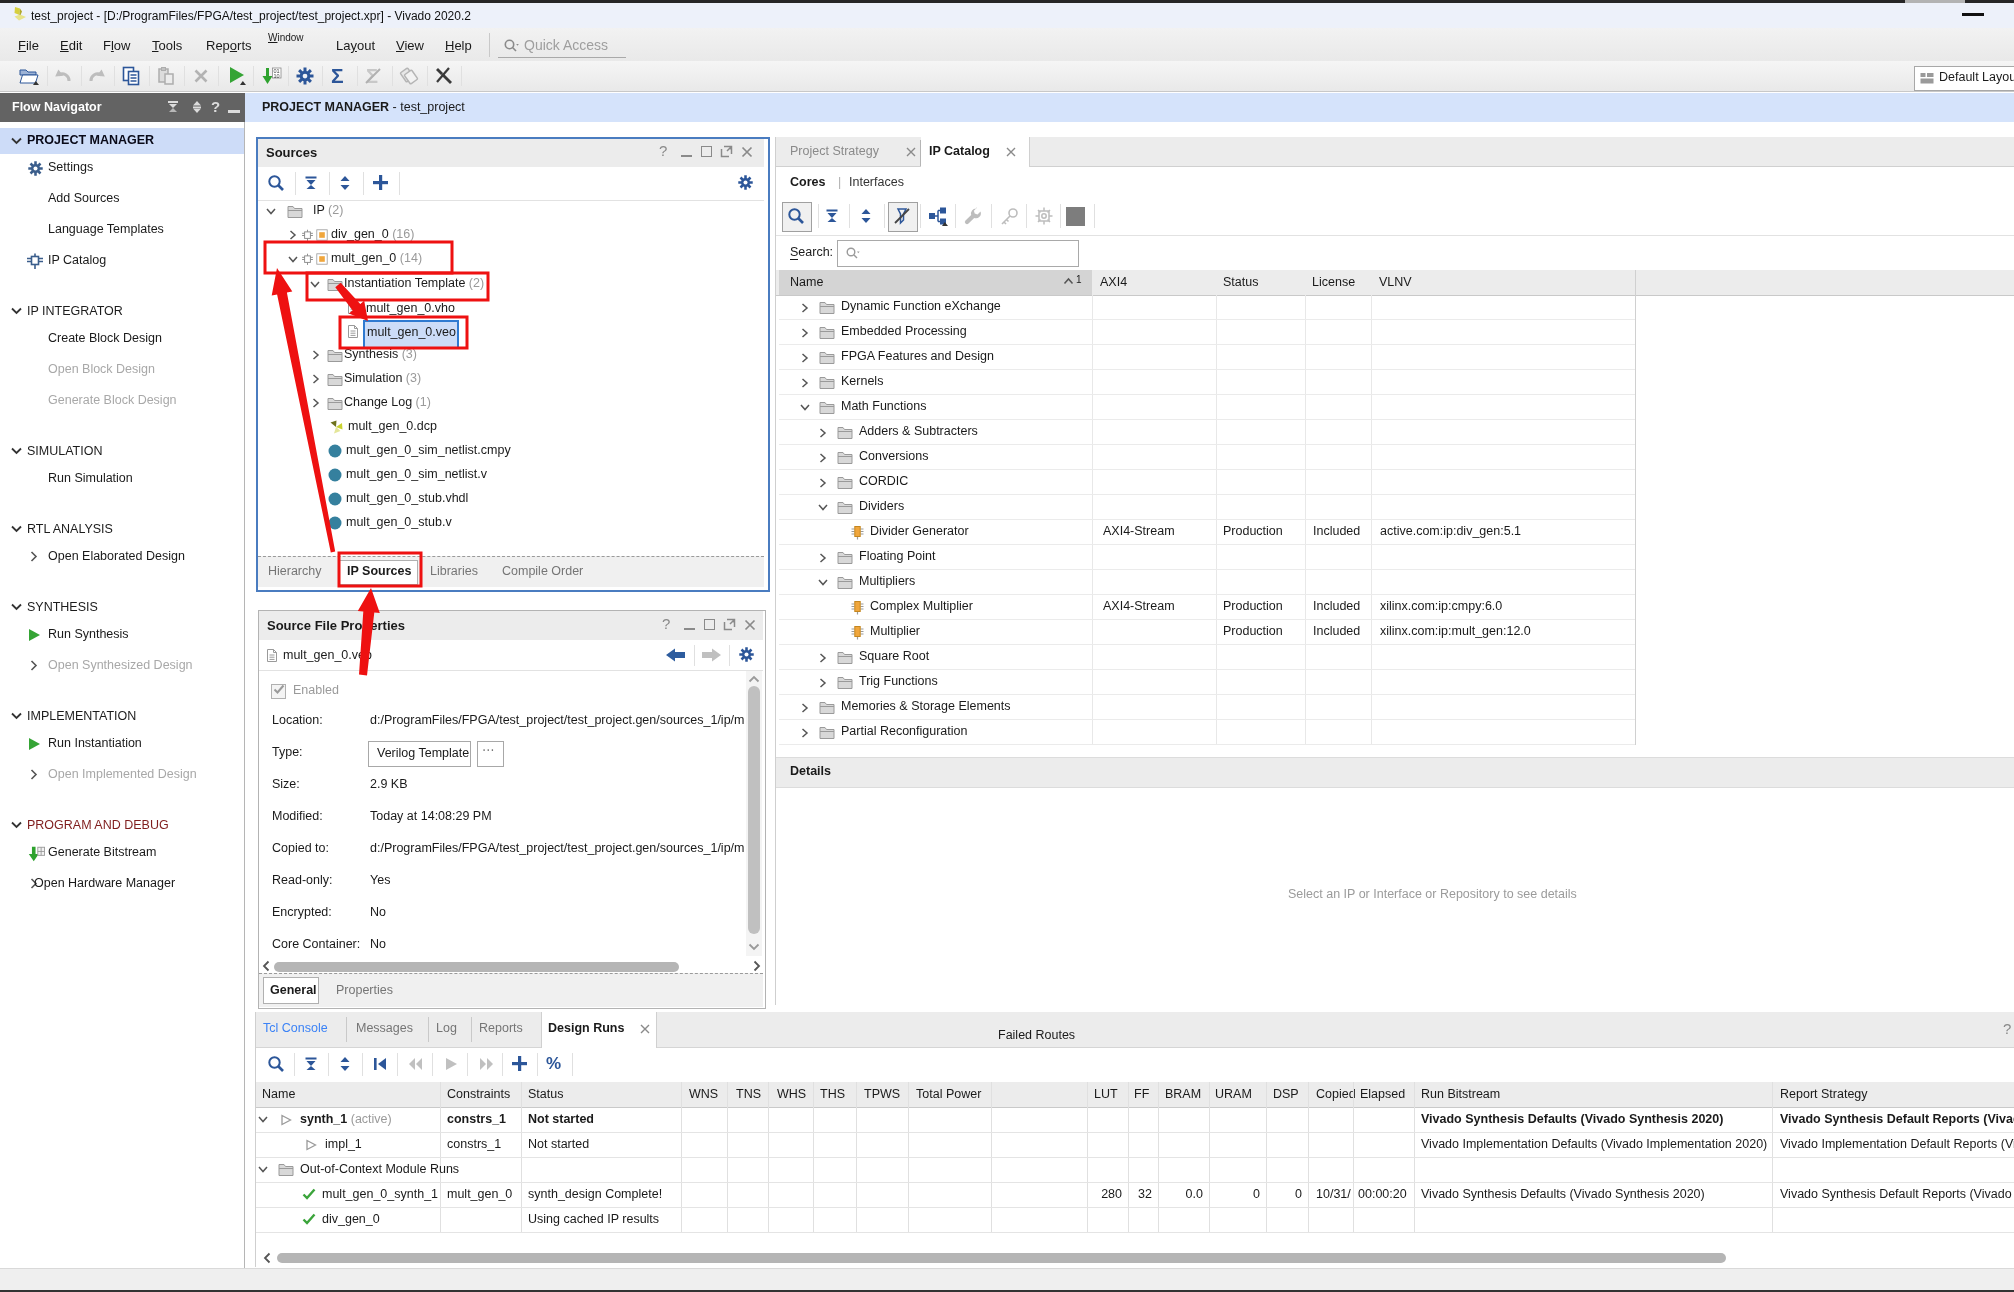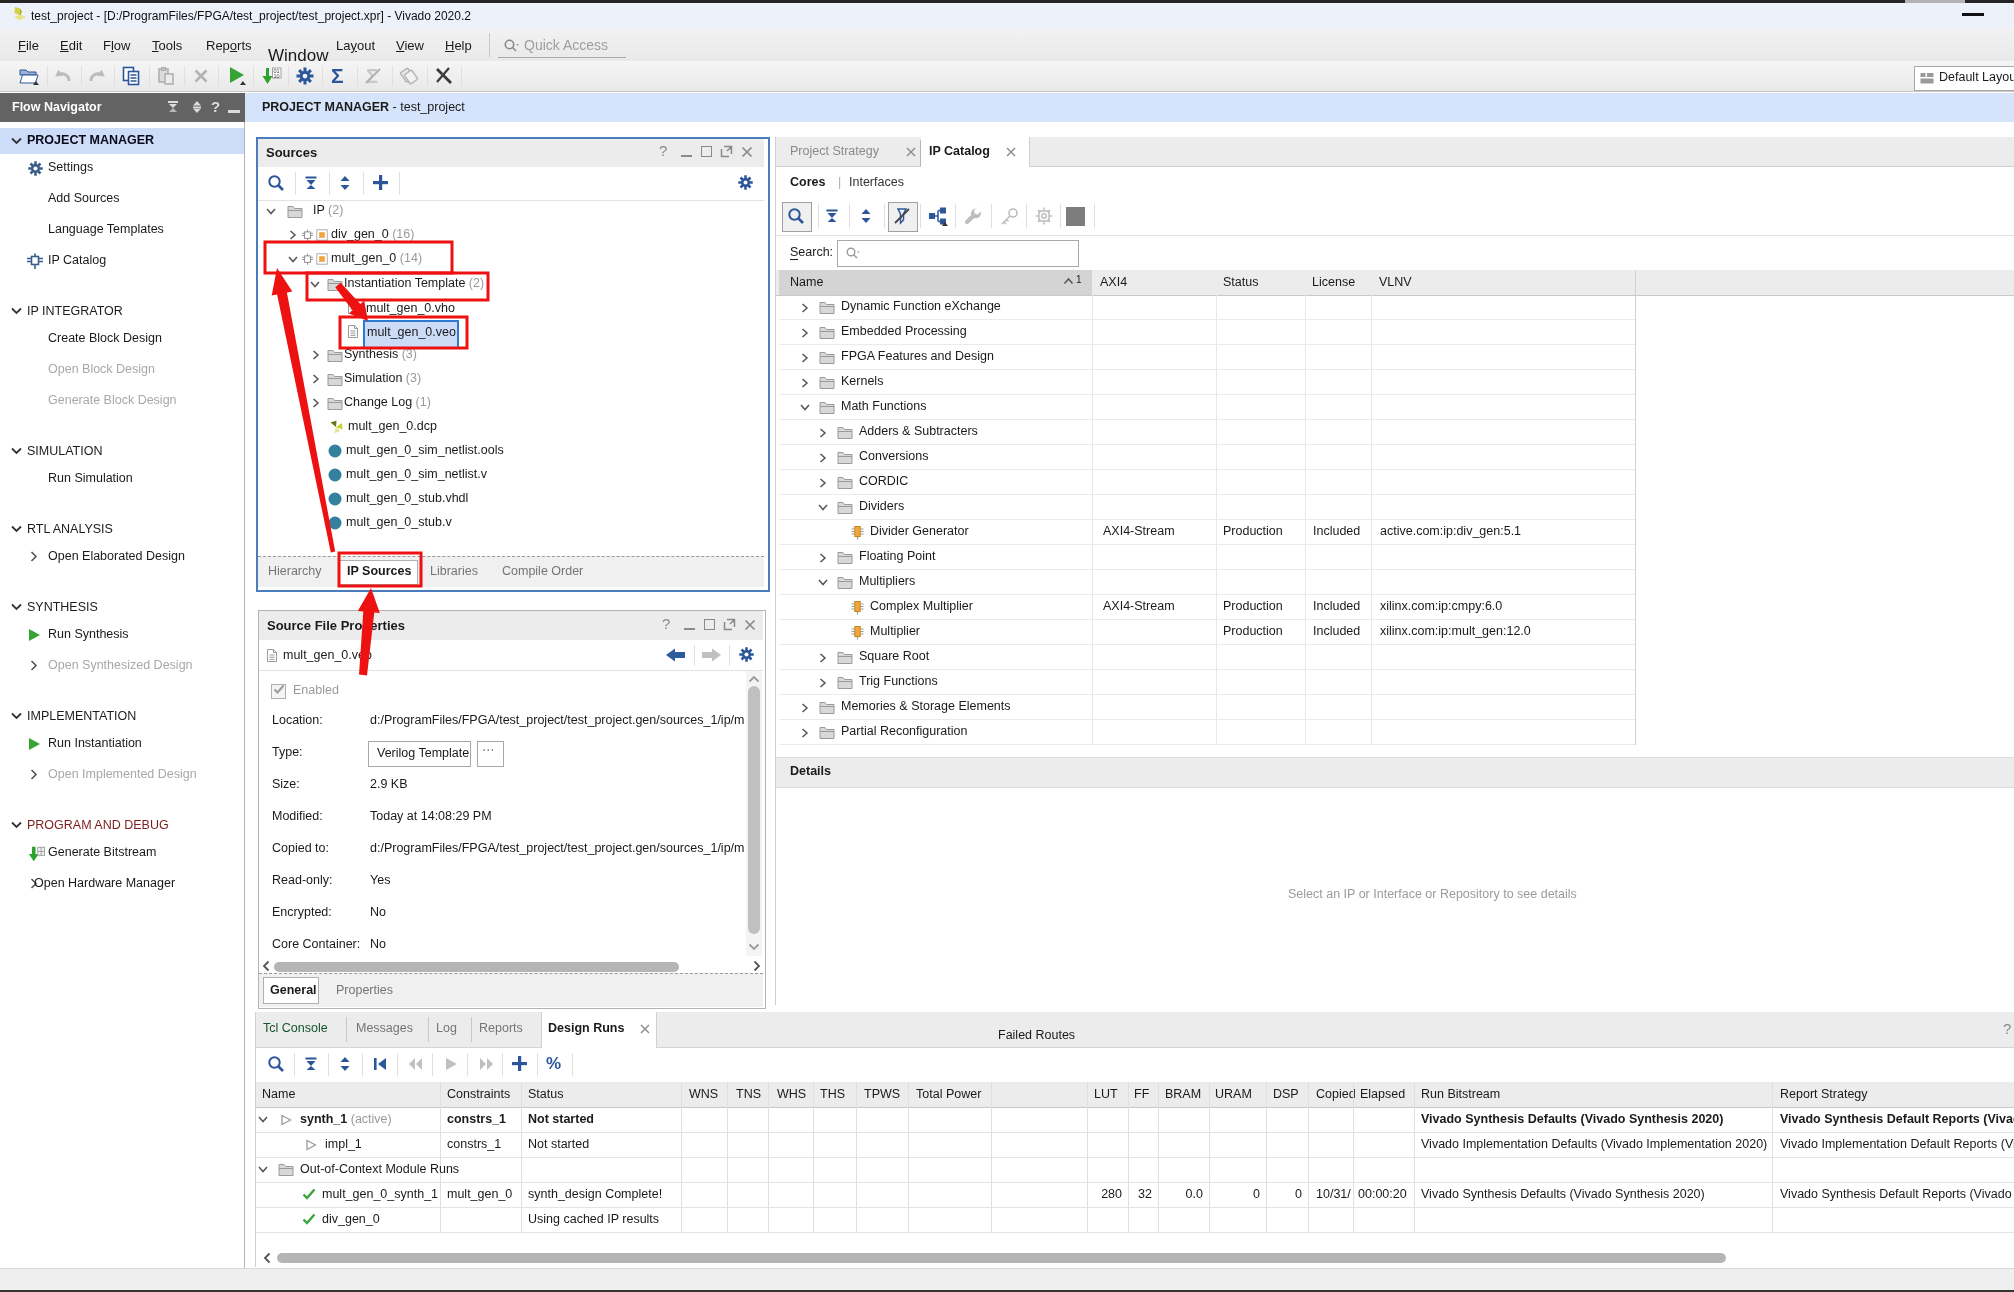--- a/index.html
+++ b/index.html
@@ -23,21 +23,21 @@
 </svg>
 <div class="r" style="left:31px;top:9px;font-size:12px;color:#101010">test_project - [D:/ProgramFiles/FPGA/test_project/test_project.xpr] - Vivado 2020.2</div>
 <div class="a" style="left:1962px;top:13px;width:22px;height:3px;background:#111"></div>
 
 <div class="a" style="left:0;top:28px;width:2014px;height:33px;background:linear-gradient(#f2f2f2,#e9e9e9)"></div>
 <div class="r" style="top:38px;left:18px;font-size:13px"><span class="u">F</span>ile</div>
 <div class="r" style="top:38px;left:60px;font-size:13px"><span class="u">E</span>dit</div>
 <div class="r" style="top:38px;left:103px;font-size:13px">F<span class="u">l</span>ow</div>
 <div class="r" style="top:38px;left:152px;font-size:13px"><span class="u">T</span>ools</div>
 <div class="r" style="top:38px;left:206px;font-size:13px">Rep<span class="u">o</span>rts</div>
-<div class="r" style="top:48px;left:268px;font-size:17px"><span class="u">W</span>indow</div>
+<div class="r" style="top:30px;left:268px;font-size:10px"><span class="u">W</span>indow</div>
 <div class="r" style="top:38px;left:336px;font-size:13px">La<span class="u">y</span>out</div>
 <div class="r" style="top:38px;left:396px;font-size:13px"><span class="u">V</span>iew</div>
 <div class="r" style="top:38px;left:445px;font-size:13px"><span class="u">H</span>elp</div>
 <div class="vsep" style="left:489px;top:33px;height:24px;background:#c9c9c9"></div>
 <div class="a" style="left:498px;top:34px;width:128px;height:23px;border-bottom:1px solid #a9a9a9"></div>
 <svg width="16" height="16" style="left:503px;top:38px" viewBox="0 0 16 16" fill="none" stroke="#8a8a8a" stroke-width="1.6">
  <circle cx="6.5" cy="6.5" r="4.2"></circle>
     <path d="M9.8 9.8 L13 13"></path>
     <path d="M13.2 6 l2.6 0 -1.3 1.8 z" fill="#8a8a8a" stroke="none"></path>
 </svg>
@@ -350,21 +350,21 @@
 <div class="r" style="left:344px;top:395px">Change Log <span class="g">(1)</span></div>
 <svg width="16" height="16" style="left:328px;top:419px" viewBox="0 0 16 16">
  <path d="M8 8 L2.5 3.5 L8.5 1.5 Z" fill="#6e721c"></path>
  <path d="M8 8 L14 4 L14.5 10.5 Z" fill="#c9d22f"></path>
  <path d="M8 8 L6 14.5 L12.5 12 Z" fill="#e4e69a"></path>
 </svg>
 <div class="r" style="left:348px;top:419px">mult_gen_0.dcp</div>
 <svg width="14" height="14" style="left:328px;top:444px">
     <circle cx="7" cy="7" r="6.5" fill="#35809e"></circle>
   </svg>
-<div class="r" style="left:346px;top:443px">mult_gen_0_sim_netlist.ools</div>
+<div class="r" style="left:346px;top:443px">mult_gen_0_sim_netlist.cmpy</div>
 <svg width="14" height="14" style="left:328px;top:468px">
     <circle cx="7" cy="7" r="6.5" fill="#35809e"></circle>
   </svg>
 <div class="r" style="left:346px;top:467px">mult_gen_0_sim_netlist.v</div>
 <svg width="14" height="14" style="left:328px;top:492px">
     <circle cx="7" cy="7" r="6.5" fill="#35809e"></circle>
   </svg>
 <div class="r" style="left:346px;top:491px">mult_gen_0_stub.vhdl</div>
 <svg width="14" height="14" style="left:328px;top:516px">
     <circle cx="7" cy="7" r="6.5" fill="#35809e"></circle>
@@ -719,21 +719,21 @@
   </svg>
 <div class="r" style="left:841px;top:724px">Partial Reconfiguration</div>
 
 <div class="a" style="left:776px;top:757px;width:1238px;height:29px;background:#ececec;border-top:1px solid #dcdcdc;border-bottom:1px solid #dcdcdc"></div>
 <div class="r b" style="left:790px;top:764px">Details</div>
 <div class="r" style="left:1288px;top:887px;color:#9b9b9b">Select an IP or Interface or Repository to see details</div>
 
 <div class="a" style="left:255px;top:1012px;width:1759px;height:254px;background:#fff;border-left:1px solid #cfcfcf;border-top:1px solid #cfcfcf"></div>
 <div class="a" style="left:256px;top:1012px;width:1758px;height:35px;background:#ececec;border-bottom:1px solid #d5d5d5"></div>
 <div class="a" style="left:541px;top:1012px;width:114px;height:36px;background:#fff;border-right:1px solid #d0d0d0;border-left:1px solid #d0d0d0"></div>
-<div class="r" style="left:263px;top:1021px;color:#14532d">Tcl Console</div>
+<div class="r" style="left:263px;top:1021px;color:#3b82f6">Tcl Console</div>
 <div class="vsep" style="left:346px;top:1017px;height:25px;background:#c9c9c9"></div>
 <div class="r" style="left:356px;top:1021px;color:#757575">Messages</div>
 <div class="vsep" style="left:428px;top:1017px;height:25px;background:#c9c9c9"></div>
 <div class="r" style="left:436px;top:1021px;color:#757575">Log</div>
 <div class="vsep" style="left:471px;top:1017px;height:25px;background:#c9c9c9"></div>
 <div class="r" style="left:479px;top:1021px;color:#757575">Reports</div>
 <div class="r b" style="left:548px;top:1021px">Design Runs</div>
 <svg width="10" height="10" style="left:640px;top:1024px" viewBox="0 0 10 10" stroke="#8a8a8a" stroke-width="1.4">
     <path d="M1 1 L9 9 M9 1 L1 9"></path>
   </svg>

